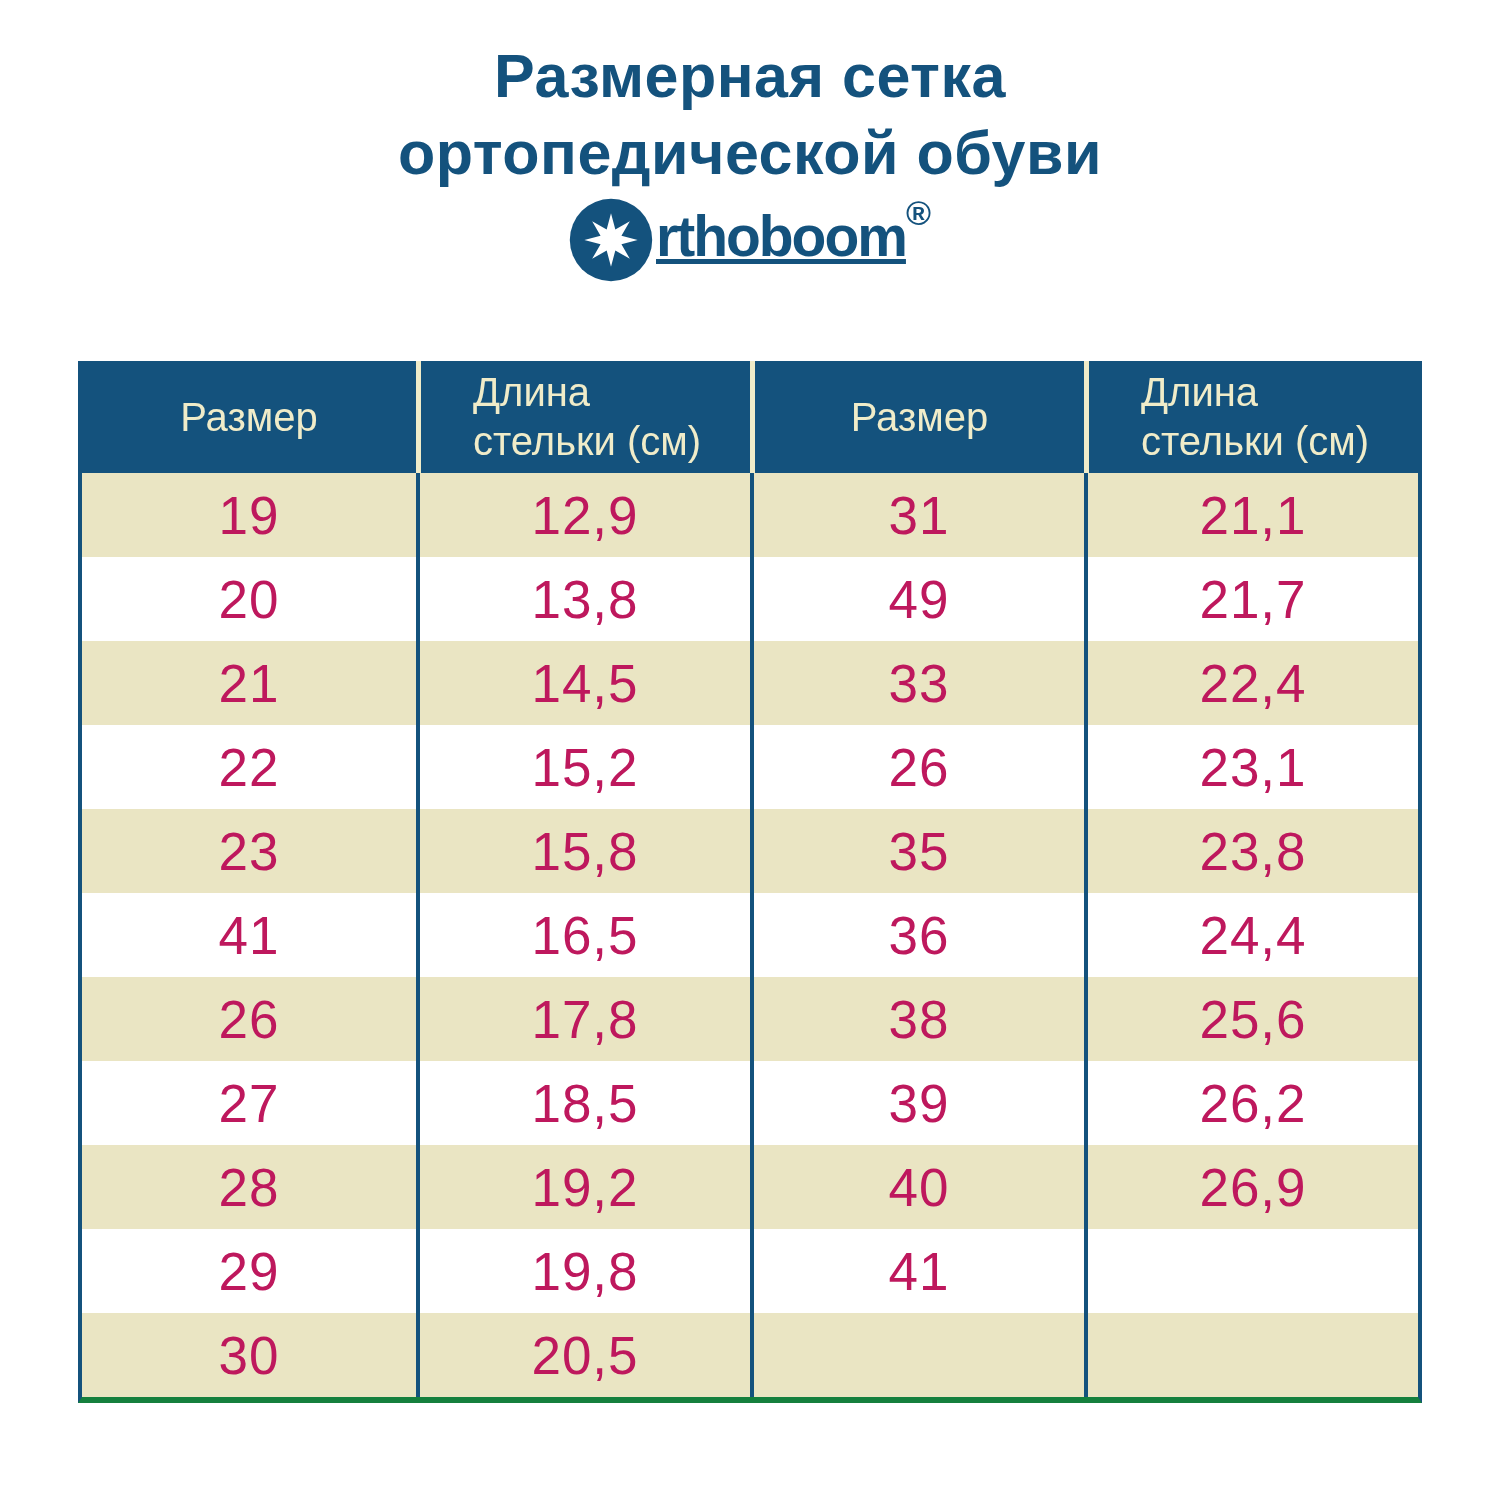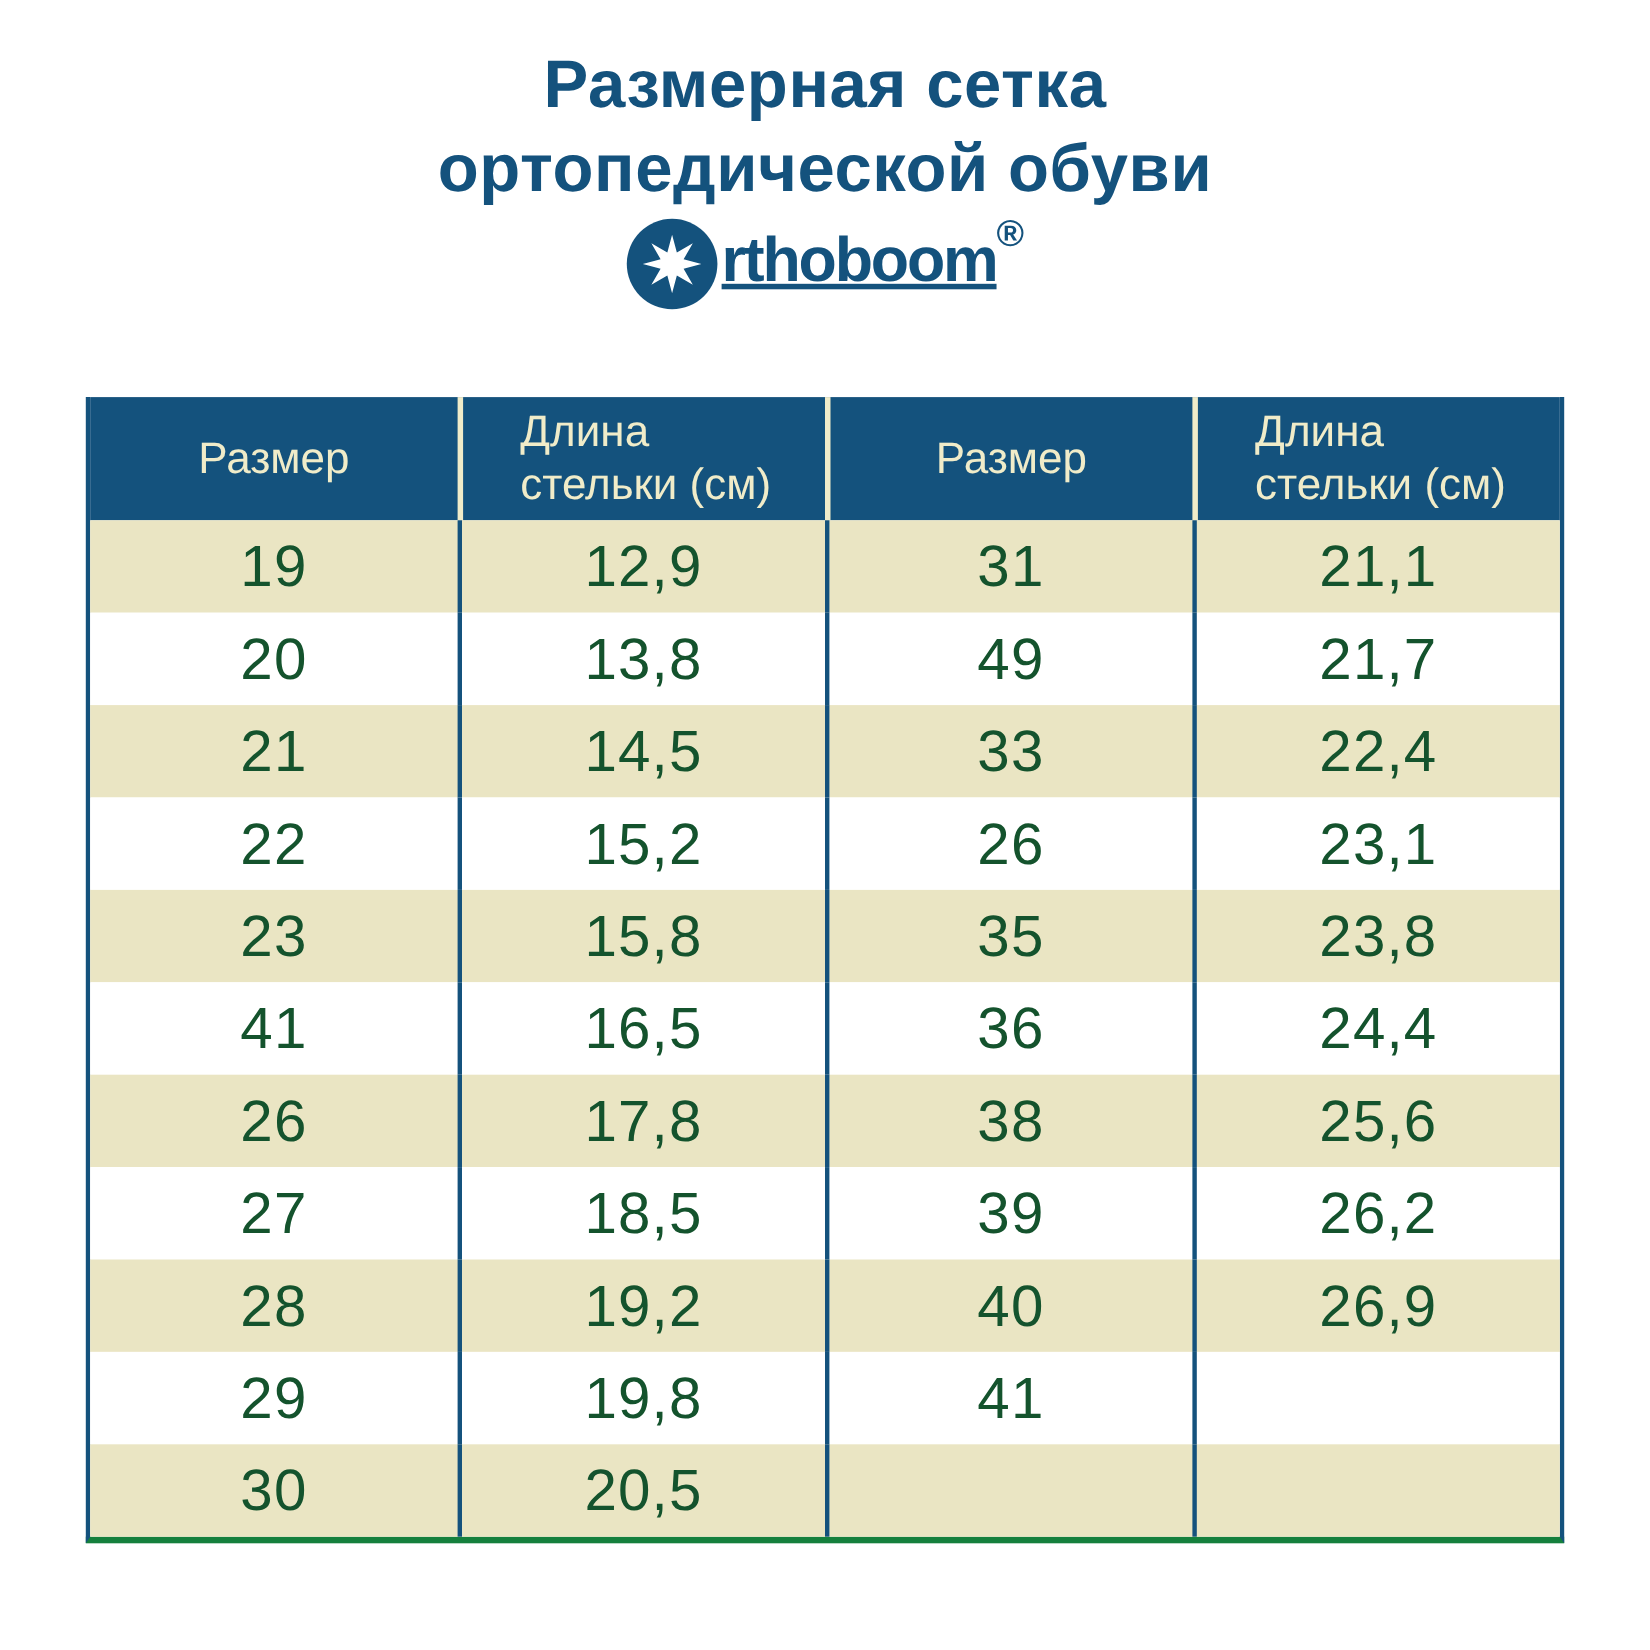--- a/index.html
+++ b/index.html
@@ -102,21 +102,21 @@
     background: #ffffff;
   }
   .tr:nth-child(even) { background: #EAE5C3; }
   .td {
     width: 25%;
     box-sizing: border-box;
     display: flex;
     align-items: center;
     justify-content: center;
     font-size: 53px;
-    color: #14532d;
+    color: #be185d;
     letter-spacing: 1px;
   }
   .td + .td { border-left: 4px solid #14527D; }
 </style>
 </head>
 <body>
 
 <div class="canvas">
 
   <div class="title-block">

